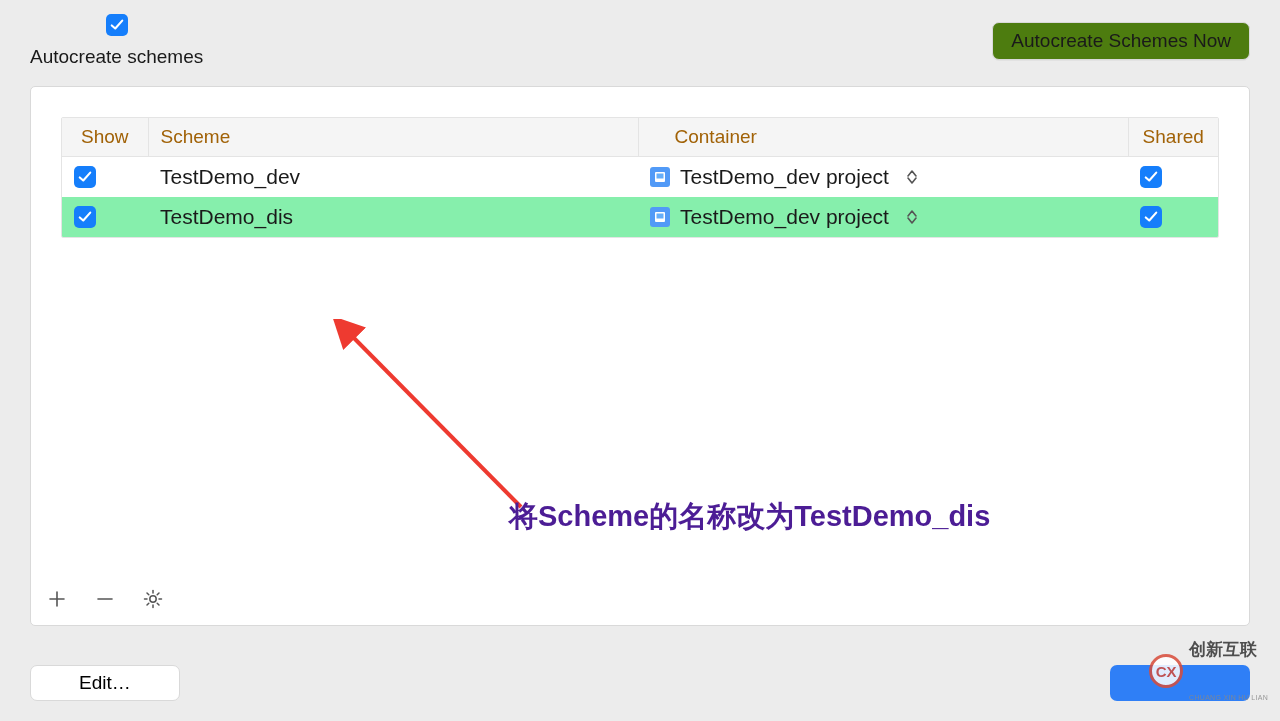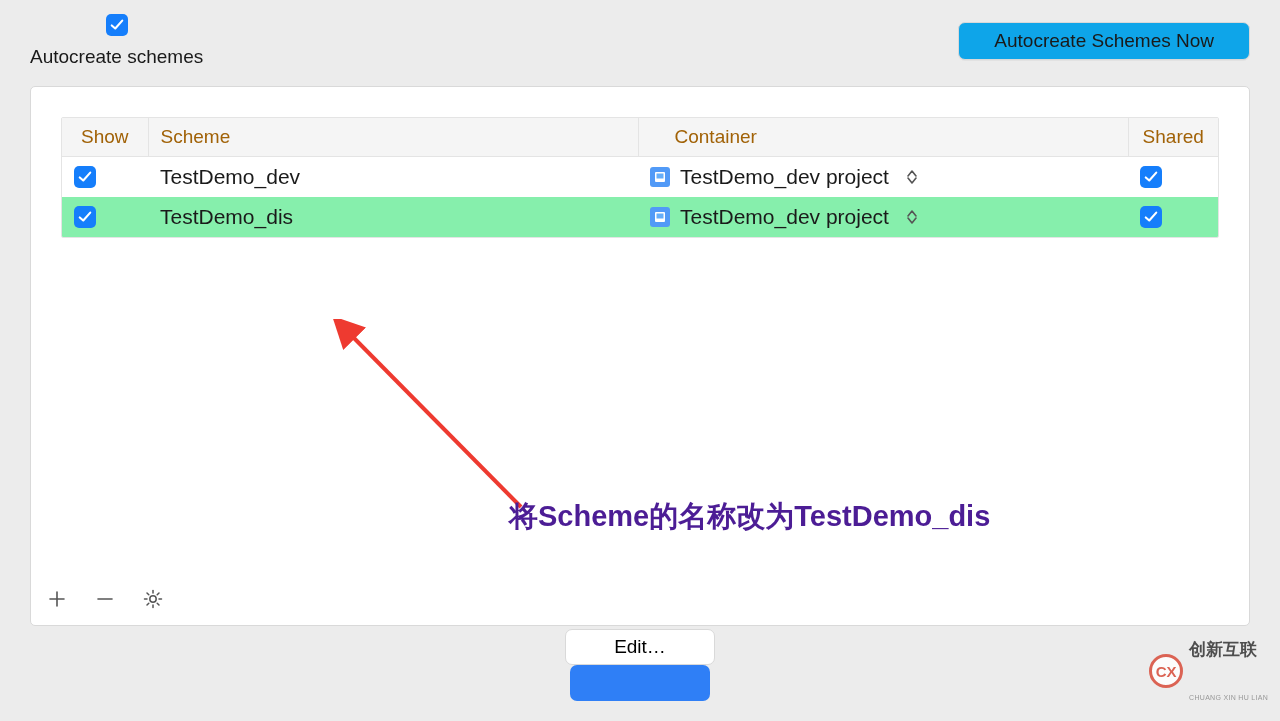--- a/index.html
+++ b/index.html
@@ -37,24 +37,24 @@
       display: flex;
       align-items: center;
       justify-content: center;
       cursor: pointer;
     }
     .mac-checkbox svg {
       width: 14px;
       height: 14px;
     }
     .mac-button {
-      background: #0ea5e9;
+      background: #4d7c0f;
       border: 1px solid #d9d9d9;
       border-radius: 7px;
-      padding: 7px 35px;
+      padding: 7px 18px;
       font-size: 19px;
       color: #1a1a1a;
       cursor: pointer;
       box-shadow: 0 1px 0 rgba(0,0,0,0.04);
       margin-left: 14px;
     }
     .panel {
       margin: 18px 30px 0 30px;
       background: #fff;
       border: 1px solid #d9d9d9;
@@ -159,22 +159,21 @@
       cursor: pointer;
     }
     .tb-btn svg { width: 20px; height: 20px; }
     .bottom-row {
       position: absolute;
       left: 30px;
       right: 30px;
       bottom: 20px;
       display: flex;
       justify-content: space-between;
-      align-items: center;
-      flex-direction: column;
+      align-items: flex-end;
     }
     .edit-btn {
       background: #fff;
       border: 1px solid #d9d9d9;
       border-radius: 7px;
       padding: 6px 48px;
       font-size: 19px;
       cursor: pointer;
     }
     .primary-btn-stub {

